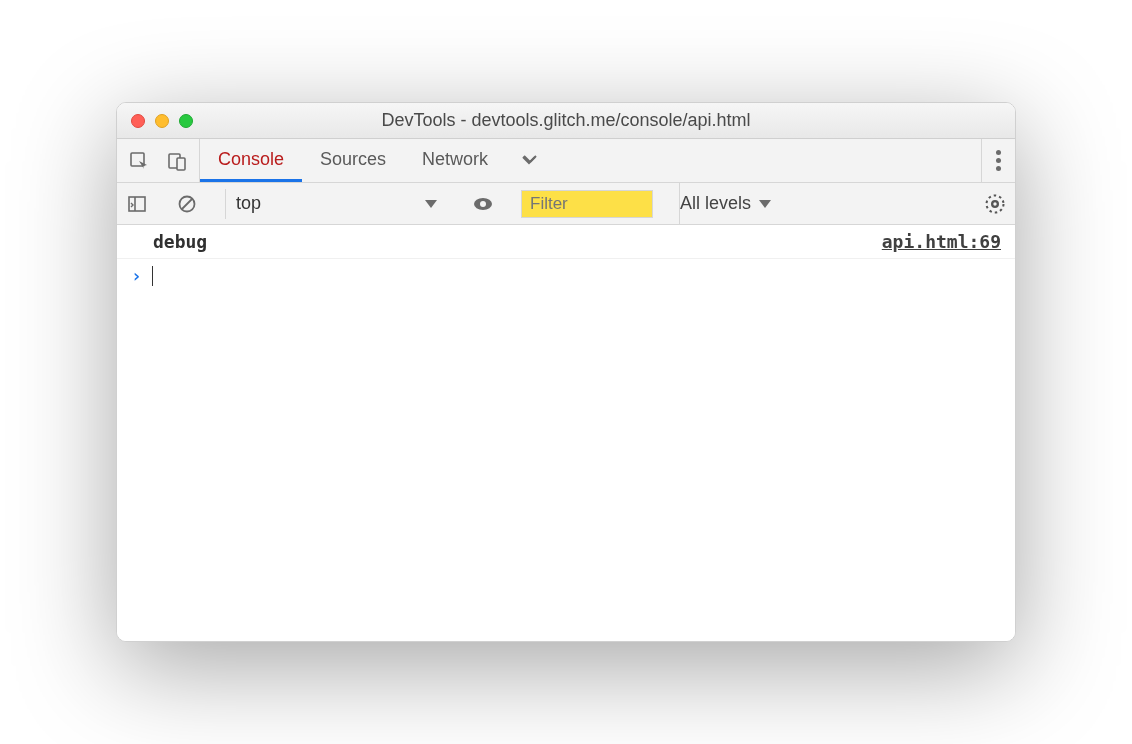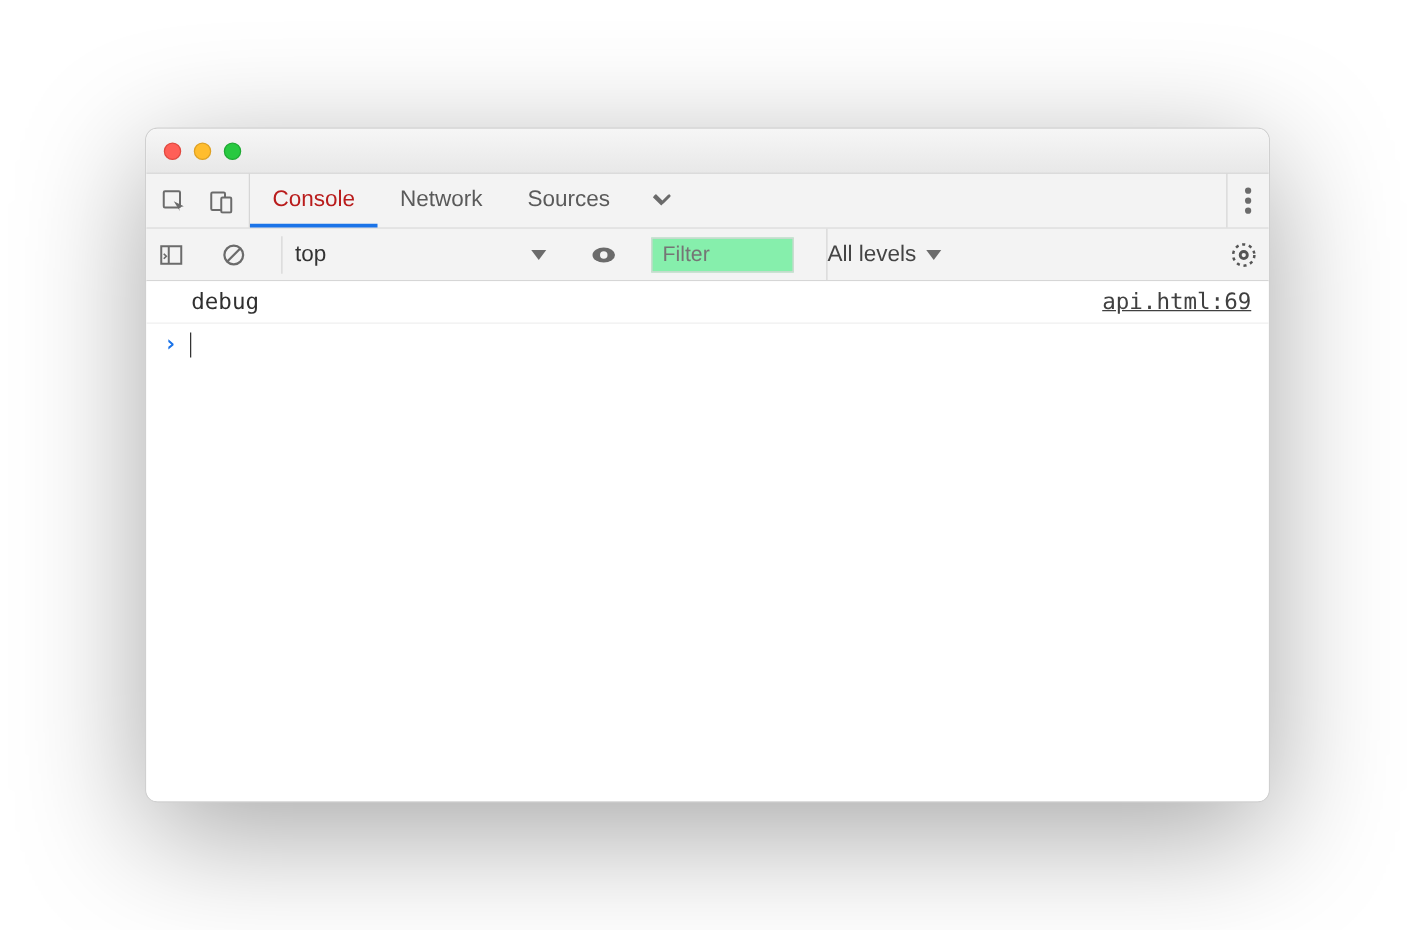--- a/index.html
+++ b/index.html
@@ -100,42 +100,43 @@
   }
   .context-select .label { color: #333; }
   .tri-down {
     width: 0; height: 0;
     border-left: 6px solid transparent;
     border-right: 6px solid transparent;
     border-top: 8px solid #6b6b6b;
   }
   .filter-input {
     border: 1px solid #d6d6d6;
-    background: #86efac;
-    height: 28px; width: 114px;
+    background: #fde047;
+    height: 28px; width: 132px;
     padding: 0 8px; font-size: 17px; color: #333;
   }
   .levels {
     border-left: 1px solid #d6d6d6;
     padding-left: 0; height: 100%;
     display: flex; align-items: center; gap: 8px;
     cursor: pointer; color: #444;
   }
   .gear { cursor: pointer; color: #555; }
   
   .console {
     flex: 1; background: #fff;
     font-family: Menlo, Consolas, monospace;
     font-size: 18px;
   }
   .log-row {
     display: flex; justify-content: space-between;
     padding: 6px 14px 6px 36px;
     border-bottom: 1px solid #f0f0f0;
     color: #303030;
+    font-weight: bold;
   }
   .log-source {
     color: #404040; text-decoration: underline; cursor: pointer;
     font-family: Menlo, Consolas, monospace;
   }
   .prompt-row {
     display: flex; align-items: center;
     padding: 6px 14px; gap: 10px;
   }
   .prompt-caret { color: #1a73e8; font-weight: bold; font-size: 18px; }
@@ -147,20 +148,21 @@
 
 <div class="window-shadow">
 <div class="window">
 
   <div class="titlebar">
     <div class="traffic">
       <div class="dot red"></div>
       <div class="dot yellow"></div>
       <div class="dot green"></div>
     </div>
+    <div class="title-text">DevTools - devtools.glitch.me/console/api.html</div>
   </div>
 
   <div class="tabs-bar">
     <div class="tabs-left">
       <span class="icon-btn">
         <svg width="20" height="20" viewBox="0 0 20 20" fill="none" stroke="#6b6b6b" stroke-width="1.6">
           <rect x="2" y="2" width="13" height="13" rx="1"></rect>
           <path d="M10 10 L18 14 L14 15 L15 18 L10 10 Z" fill="#6b6b6b" stroke="none"></path>
         </svg>
       </span>
@@ -169,24 +171,24 @@
           <rect x="2" y="3" width="11" height="14" rx="1"></rect>
           <rect x="10" y="7" width="8" height="12" rx="1" fill="#f3f3f3"></rect>
         </svg>
       </span>
     </div>
     <div class="tabs-panels">
       <div class="tab active">
             <span>Console</span>
           </div>
       <div class="tab">
-            <span>Network</span>
+            <span>Sources</span>
           </div>
       <div class="tab">
-            <span>Sources</span>
+            <span>Network</span>
           </div>
     </div>
     <div class="tabs-more">
       <svg width="18" height="18" viewBox="0 0 18 18" stroke="#6b6b6b" stroke-width="2" fill="none">
         <path d="M3 5 L9 11 L15 5"></path>
             <path d="M3 11 L9 17 L15 11" opacity="0"></path>
         <path d="M2 4 L9 11 L16 4" opacity="0"></path>
         <path d="M4 4 L10 10"></path>
             <path d="M16 4 L10 10"></path>
       </svg>

